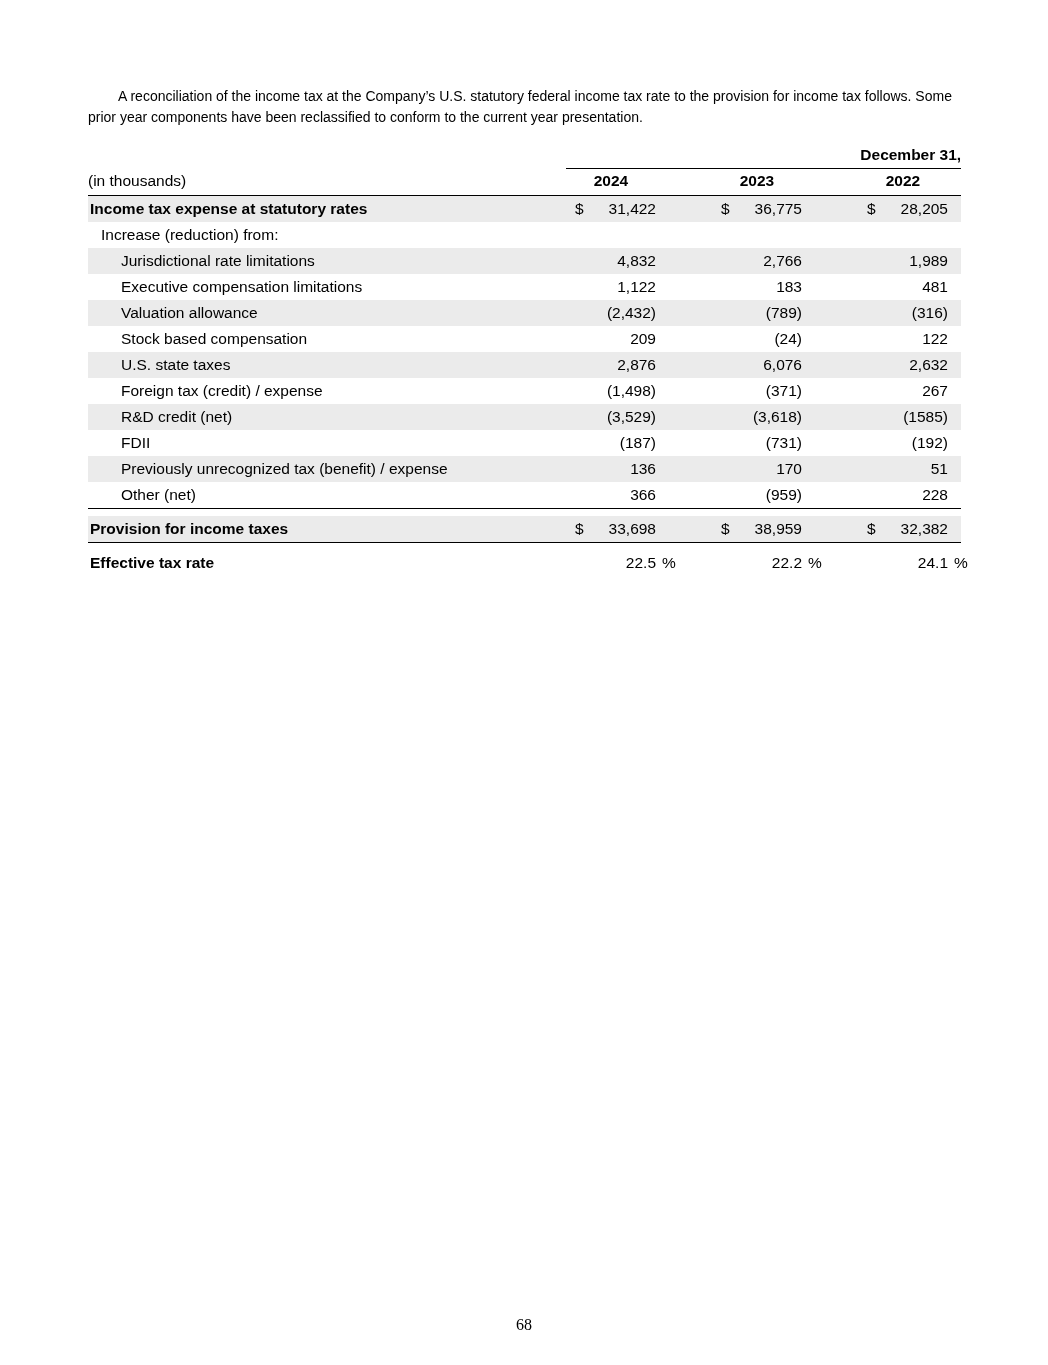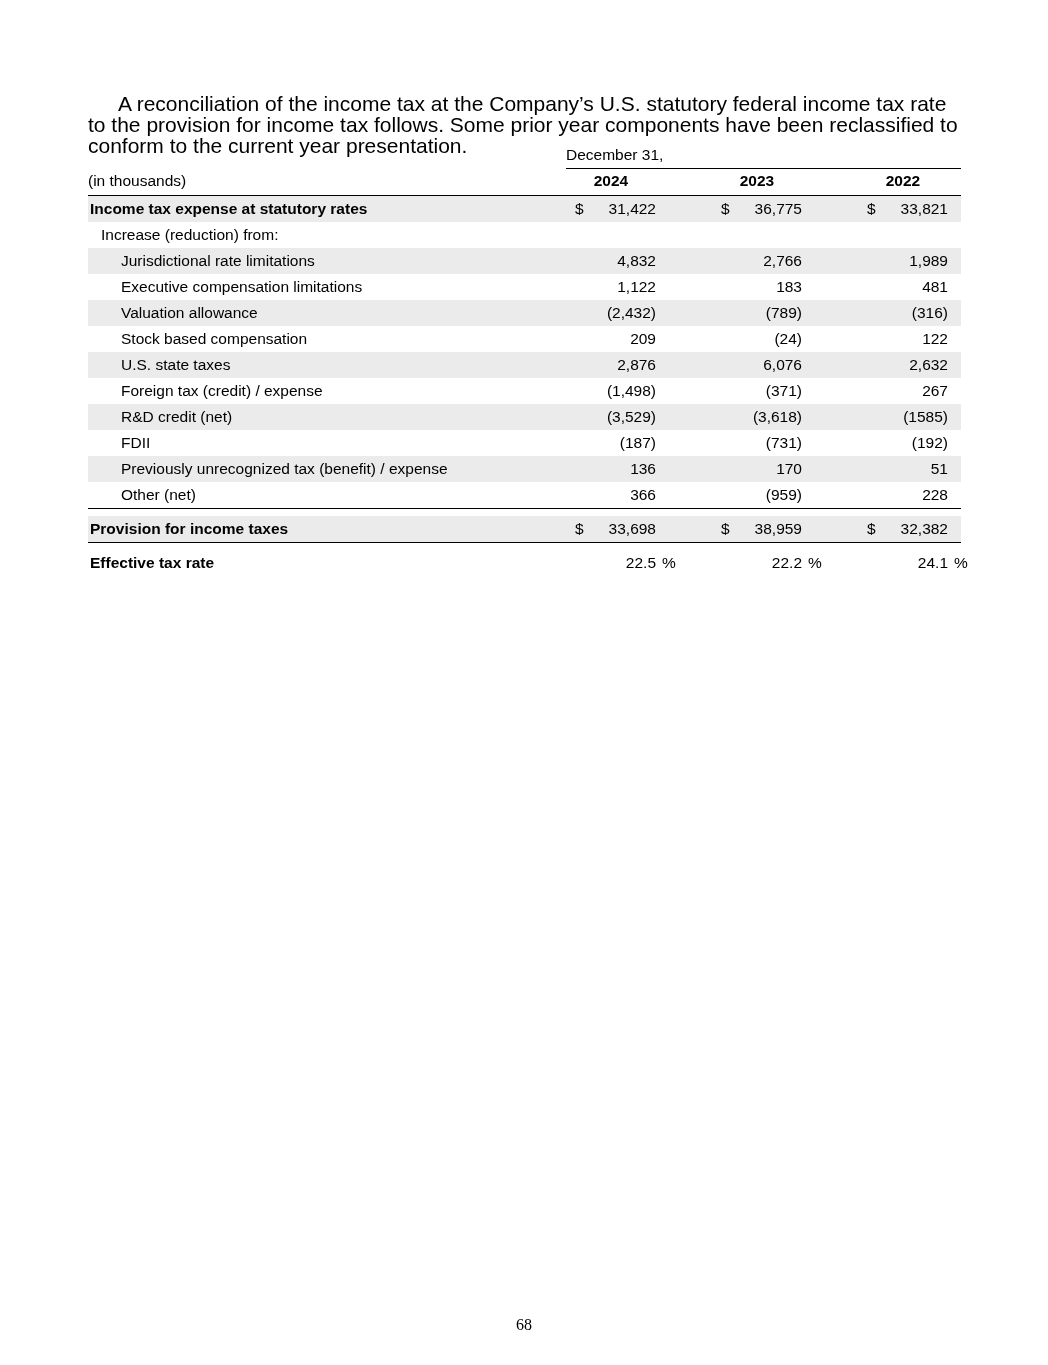--- a/index.html
+++ b/index.html
@@ -4,29 +4,29 @@
 <style>
   html,body{margin:0;padding:0;background:#fff;}
   body{
     width:1048px;height:1365px;position:relative;
     font-family:"Liberation Sans",sans-serif;color:#000;
     -webkit-font-smoothing:antialiased;
   }
   .page{position:absolute;inset:0;background:#fff;}
   .para{
     position:absolute;left:88px;top:72px;width:878px;
-    font-size:21px;line-height:21px;text-indent:30px;
+    font-size:14px;line-height:21px;text-indent:30px;
   }
   .table-wrap{position:absolute;left:88px;top:144px;width:873px;}
   table{border-collapse:collapse;width:873px;table-layout:fixed;font-size:15.5px;}
   th,td{margin:0;vertical-align:bottom;}
   
   .lbl-h{border:none;}
   .date-h{
-    border-bottom:1.5px solid #000;font-weight:normal;text-align:left;
+    border-bottom:1.5px solid #000;font-weight:bold;text-align:right;
     padding:2px 0 4px;
   }
   .hdr-year th{border-bottom:1.5px solid #000;padding:3px 0 5px;margin-top:39px;}
   .unit-h{font-weight:normal;text-align:left;padding-left:2px;}
   .year-h{font-weight:bold;text-align:center;}
   .gap-h{border-bottom:1.5px solid #000;}
   
   .row td{padding:4px 0 4px;line-height:18px;}
   .lbl{text-align:left;overflow:hidden;white-space:nowrap;}
   .ind0{padding-left:2px !important;font-weight:bold;}
@@ -83,21 +83,21 @@
 
         <tr class="row shade">
           <td class="lbl ind0">Income tax expense at statutory rates</td>
           <td class="cur">$</td>
           <td class="val">31,422</td>
           <td class="sfx"></td>
           <td class="cur">$</td>
           <td class="val">36,775</td>
           <td class="sfx"></td>
           <td class="cur">$</td>
-          <td class="val">33,821</td>
+          <td class="val">28,205</td>
           <td class="sfx"></td>
         </tr>
 
         <tr class="row">
           <td class="lbl ind1">Increase (reduction) from:</td>
           <td class="cur"></td>
           <td class="val"></td>
           <td class="sfx"></td>
           <td class="cur"></td>
           <td class="val"></td>

